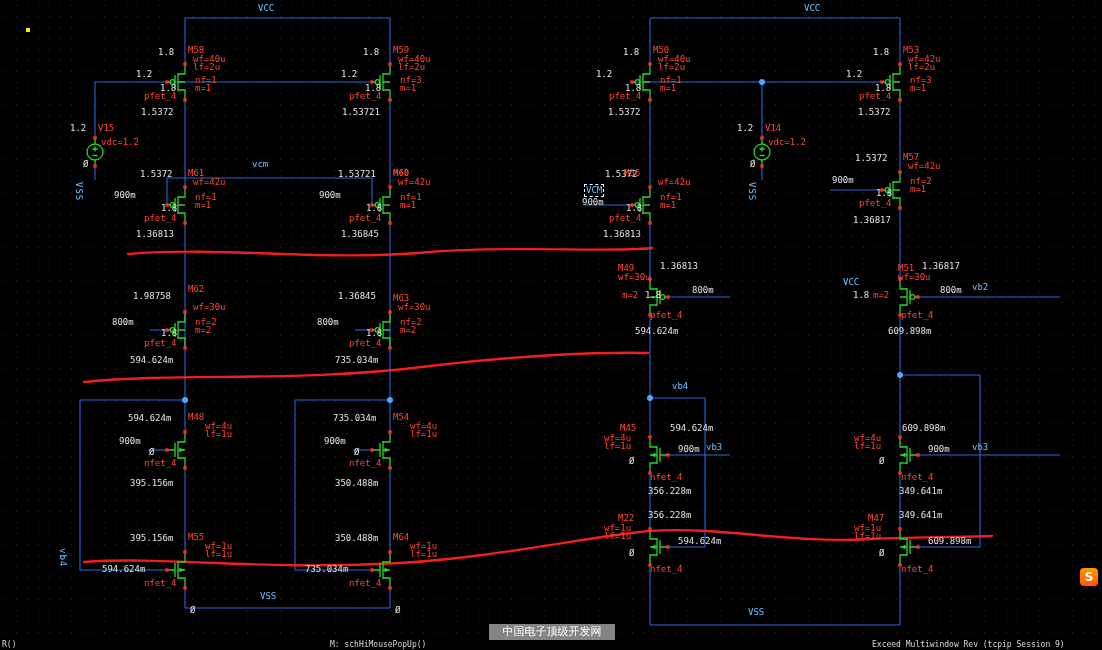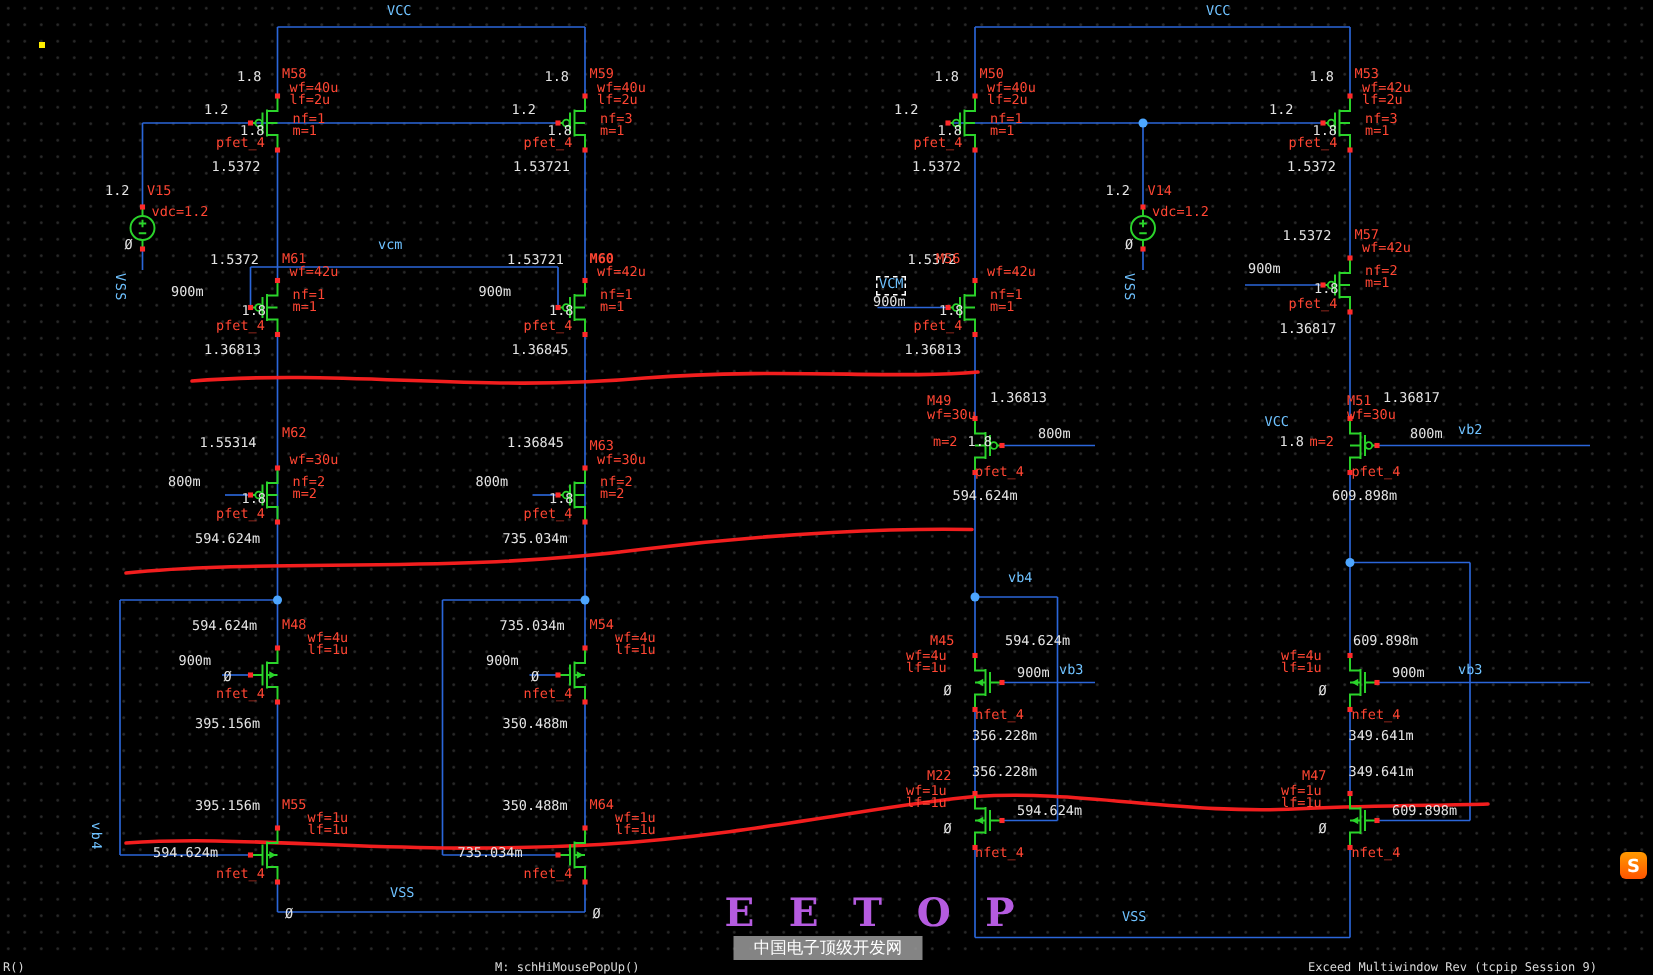--- a/index.html
+++ b/index.html
@@ -318,21 +318,21 @@
         <span class="lbl" style="left: 136px; top: 230px; color: rgb(228, 228, 228);">1.36813</span>
         <span class="lbl" style="left: 338px; top: 170px; color: rgb(228, 228, 228);">1.53721</span>
         <span class="lbl" style="left: 393px; top: 169px; color: rgb(255, 70, 51); font-weight: bold;">M60</span>
         <span class="lbl" style="left: 398px; top: 178px; color: rgb(255, 70, 51);">wf=42u</span>
         <span class="lbl" style="left: 400px; top: 193px; color: rgb(255, 70, 51);">nf=1</span>
         <span class="lbl" style="left: 400px; top: 201px; color: rgb(255, 70, 51);">m=1</span>
         <span class="lbl" style="left: 319px; top: 191px; color: rgb(228, 228, 228);">900m</span>
         <span class="lbl" style="left: 366px; top: 204px; color: rgb(228, 228, 228);">1.8</span>
         <span class="lbl" style="left: 349px; top: 214px; color: rgb(255, 70, 51);">pfet_4</span>
         <span class="lbl" style="left: 341px; top: 230px; color: rgb(228, 228, 228);">1.36845</span>
-        <span class="lbl" style="left: 133px; top: 292px; color: rgb(228, 228, 228);">1.55314</span>
+        <span class="lbl" style="left: 133px; top: 292px; color: rgb(228, 228, 228);">1.98758</span>
         <span class="lbl" style="left: 188px; top: 285px; color: rgb(255, 70, 51);">M62</span>
         <span class="lbl" style="left: 193px; top: 303px; color: rgb(255, 70, 51);">wf=30u</span>
         <span class="lbl" style="left: 195px; top: 318px; color: rgb(255, 70, 51);">nf=2</span>
         <span class="lbl" style="left: 195px; top: 326px; color: rgb(255, 70, 51);">m=2</span>
         <span class="lbl" style="left: 112px; top: 318px; color: rgb(228, 228, 228);">800m</span>
         <span class="lbl" style="left: 161px; top: 329px; color: rgb(228, 228, 228);">1.8</span>
         <span class="lbl" style="left: 144px; top: 339px; color: rgb(255, 70, 51);">pfet_4</span>
         <span class="lbl" style="left: 130px; top: 356px; color: rgb(228, 228, 228);">594.624m</span>
         <span class="lbl" style="left: 338px; top: 292px; color: rgb(228, 228, 228);">1.36845</span>
         <span class="lbl" style="left: 393px; top: 294px; color: rgb(255, 70, 51);">M63</span>
@@ -464,21 +464,20 @@
         <span class="lbl" style="left: 650px; top: 565px; color: rgb(255, 70, 51);">nfet_4</span>
         <span class="lbl" style="left: 899px; top: 511px; color: rgb(228, 228, 228);">349.641m</span>
         <span class="lbl" style="left: 868px; top: 514px; color: rgb(255, 70, 51);">M47</span>
         <span class="lbl" style="left: 854px; top: 524px; color: rgb(255, 70, 51);">wf=1u</span>
         <span class="lbl" style="left: 854px; top: 532px; color: rgb(255, 70, 51);">lf=1u</span>
         <span class="lbl" style="left: 928px; top: 537px; color: rgb(228, 228, 228);">609.898m</span>
         <span class="lbl" style="left: 879px; top: 549px; color: rgb(228, 228, 228);">Ø</span>
         <span class="lbl" style="left: 901px; top: 565px; color: rgb(255, 70, 51);">nfet_4</span>
       </div>
     <div class="yellow-dot"></div>
-    <div class="watermark-title">E E T O P</div>
     <div class="watermark-strip">中国电子顶级开发网</div>
     <div class="orange-badge">S</div>
   </div>
   <div class="statusbar">
     <span class="sb-left">R()</span>
     <span class="sb-center">M: schHiMousePopUp()</span>
     <span class="sb-right">Exceed  Multiwindow Rev (tcpip Session 9)</span>
   </div>
 </div>
 

